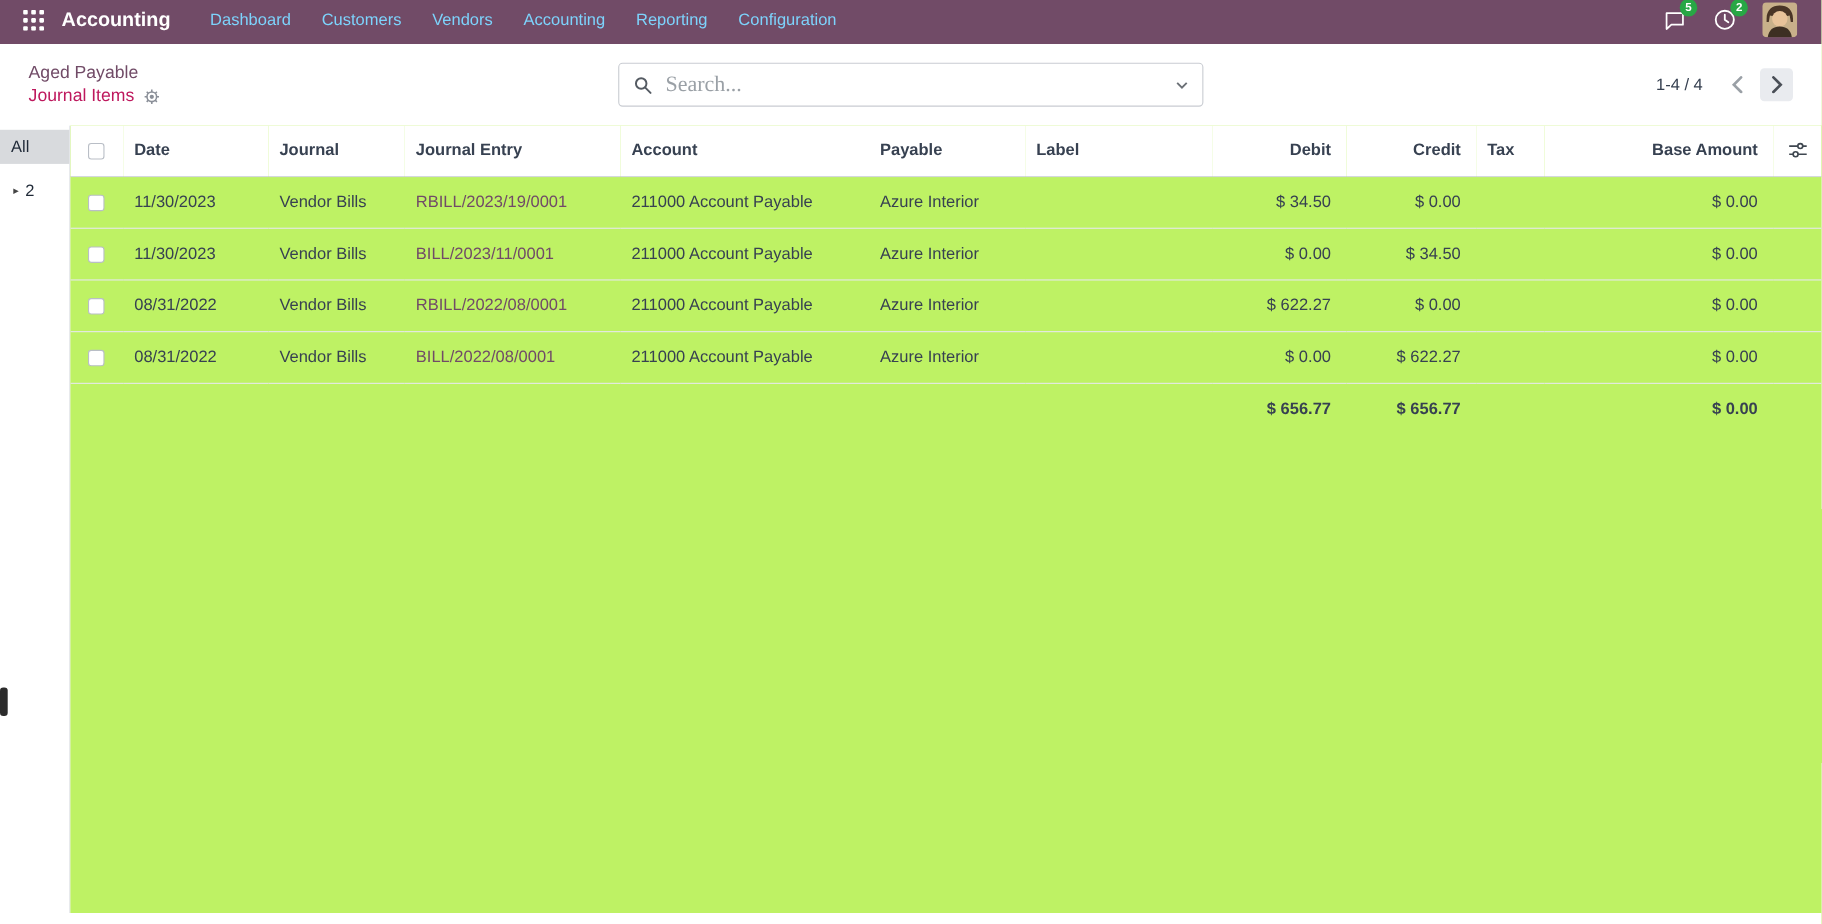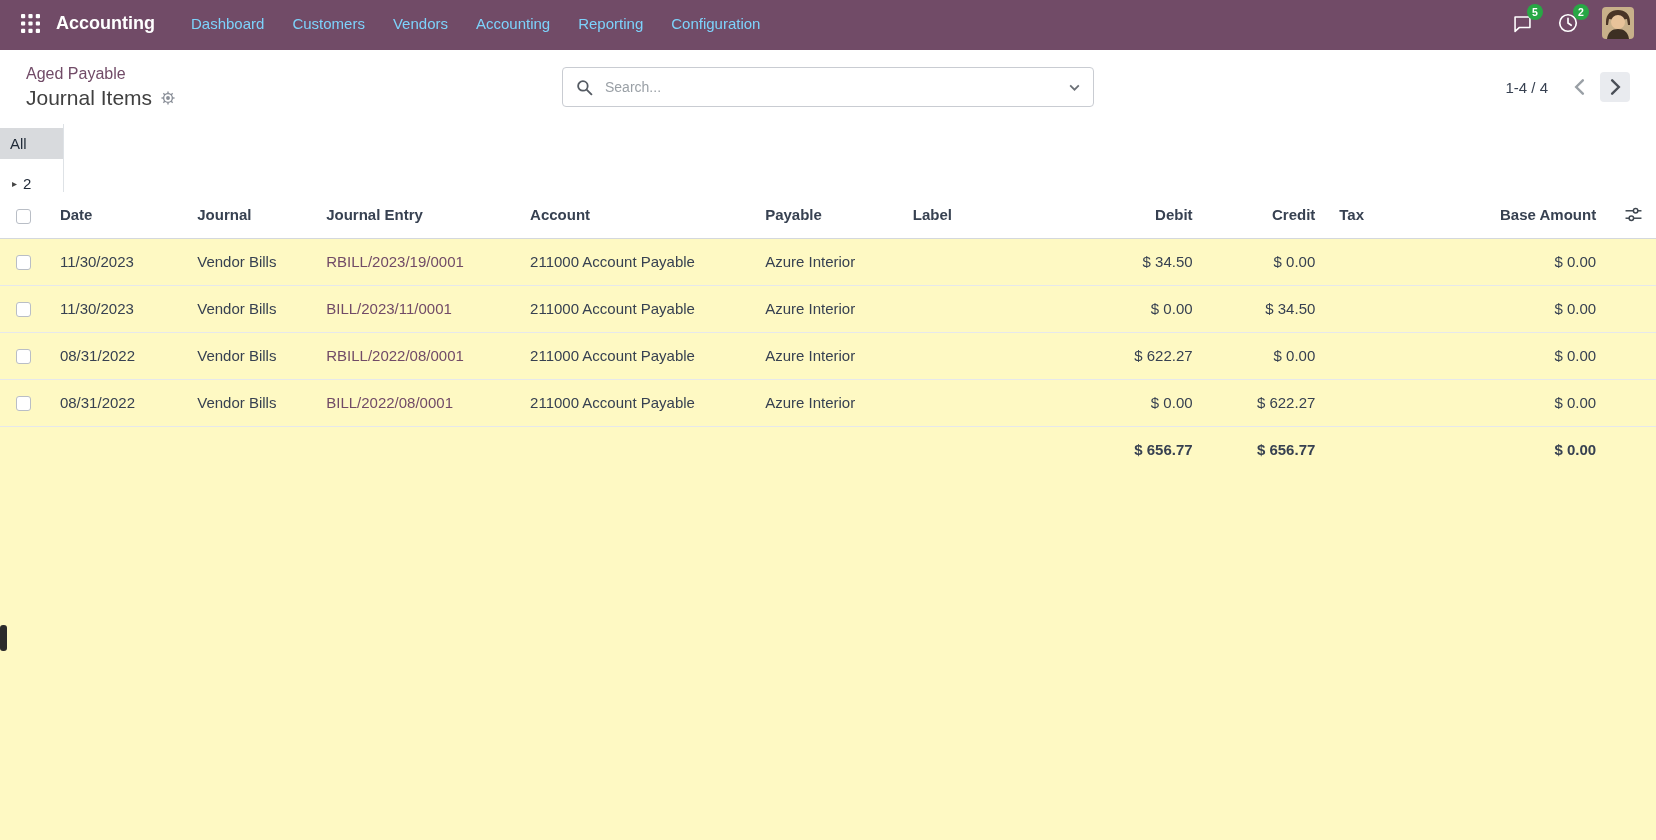--- a/index.html
+++ b/index.html
@@ -10,70 +10,70 @@
   *{box-sizing:border-box;}
   html,body{margin:0;padding:0;}
   body{
     width:1656px;height:840px;overflow:hidden;position:relative;
     font-family:"Liberation Sans","DejaVu Sans",sans-serif;
     background:#ffffff;color:#374151;
   }
 
   
   .topnav{
-    height:50px;background:var(--primary);display:flex;align-items:center;
+    height:40px;background:var(--primary);display:flex;align-items:center;
     color:#fff;padding:0 16px 4px 12px;
   }
   .apps-btn{width:36px;height:36px;display:flex;align-items:center;justify-content:center;cursor:pointer;border-radius:4px;}
   .brand{font-size:18px;font-weight:700;margin-left:8px;white-space:nowrap;cursor:pointer;}
   .nav-menu{display:flex;margin-left:26px;gap:8px;align-items:center;}
   .nav-item{padding:7px 10px;font-size:15px;color:#7dd3fc;border-radius:4px;cursor:pointer;white-space:nowrap;}
   .systray{margin-left:auto;display:flex;align-items:center;gap:22px;padding-right:6px;}
   .systray-icon{position:relative;width:24px;height:24px;cursor:pointer;display:flex;align-items:center;justify-content:center;}
   .badge{
     position:absolute;top:-7px;right:-9px;min-width:16px;height:16px;border-radius:8px;
     background:var(--badge);color:#fff;font-size:10.5px;font-weight:700;
     display:flex;align-items:center;justify-content:center;padding:0 4px;line-height:1;
   }
   .avatar{width:32px;height:32px;border-radius:4px;overflow:hidden;cursor:pointer;flex:0 0 auto;}
 
   
   .control{height:74px;display:flex;align-items:center;position:relative;padding:0 26px;background:#fff;}
   .breadcrumb-area{display:flex;flex-direction:column;gap:3px;}
   .breadcrumb{color:var(--link);font-size:16px;cursor:pointer;width:max-content;}
   .title-row{display:flex;align-items:center;gap:9px;}
-  .page-title{font-size:21px;color:#404040;}
+  .page-title{font-size:16px;color:#be185d;}
   .gear-btn{display:flex;align-items:center;cursor:pointer;}
 
   .search-wrap{
     position:absolute;left:50%;top:50%;transform:translate(-50%,-50%);
     width:532px;height:40px;border:1px solid #c9ccd2;border-radius:4px;background:#fff;
     display:flex;align-items:center;
   }
   .search-icon-box{padding:0 4px 0 13px;display:flex;align-items:center;}
-  .search-input{flex:1;border:none;outline:none;font-size:14px;padding:0 8px;color:#374151;background:transparent;
-    font-family:Liberation Sans, sans-serif;}
+  .search-input{flex:1;border:none;outline:none;font-size:20px;padding:0 8px;color:#374151;background:transparent;
+    font-family:Liberation Serif, serif;}
   .search-input::placeholder{color:#9aa0a6;}
   .search-toggle{width:38px;height:100%;display:flex;align-items:center;justify-content:center;cursor:pointer;}
 
   .pager{position:absolute;right:26px;top:50%;transform:translateY(-50%);display:flex;align-items:center;gap:16px;}
   .pager-text{font-size:15px;color:#374151;white-space:nowrap;}
   .pager-btns{display:flex;gap:6px;}
   .pager-btn{width:30px;height:30px;display:flex;align-items:center;justify-content:center;border-radius:4px;cursor:pointer;}
   .pager-btn.prev{color:#9aa0a6;}
   .pager-btn.next{background:#e9ebef;color:#4a4f57;}
 
   
-  .content{display:flex;height:716px;flex-direction:column;}
+  .content{display:flex;height:716px;}
   aside.sidebar{width:64px;border-right:1px solid #dee2e6;padding-top:4px;flex:0 0 auto;}
   .side-all{height:31px;display:flex;align-items:center;padding-left:10px;background:#d8dadd;font-size:15px;color:#1f2937;cursor:pointer;}
   .side-group{margin-top:16px;padding-left:12px;display:flex;align-items:center;gap:6px;font-size:15px;color:#1f2937;cursor:pointer;}
   .caret{font-size:10px;color:#444;font-family:"DejaVu Sans",sans-serif;line-height:1;}
 
-  main.list{flex:1;overflow:hidden;background:#fef9c3;}
+  main.list{flex:1;overflow:hidden;background:#bef264;}
   table{width:100%;border-collapse:collapse;table-layout:fixed;}
   thead th{
     height:46px;text-align:left;font-size:15px;font-weight:700;color:#374151;
     padding:0 10px;border-bottom:1px solid #d4d8dc;white-space:nowrap;cursor:pointer;background:#fff;
   }
   thead th.num{text-align:right;padding-right:14px;}
   thead th.cb-cell, tbody td.cb-cell{padding-left:16px;cursor:default;}
   th.settings-cell{text-align:center;padding:0;cursor:default;}
   tbody td{
     height:47px;font-size:15px;color:#374151;padding:0 10px;

